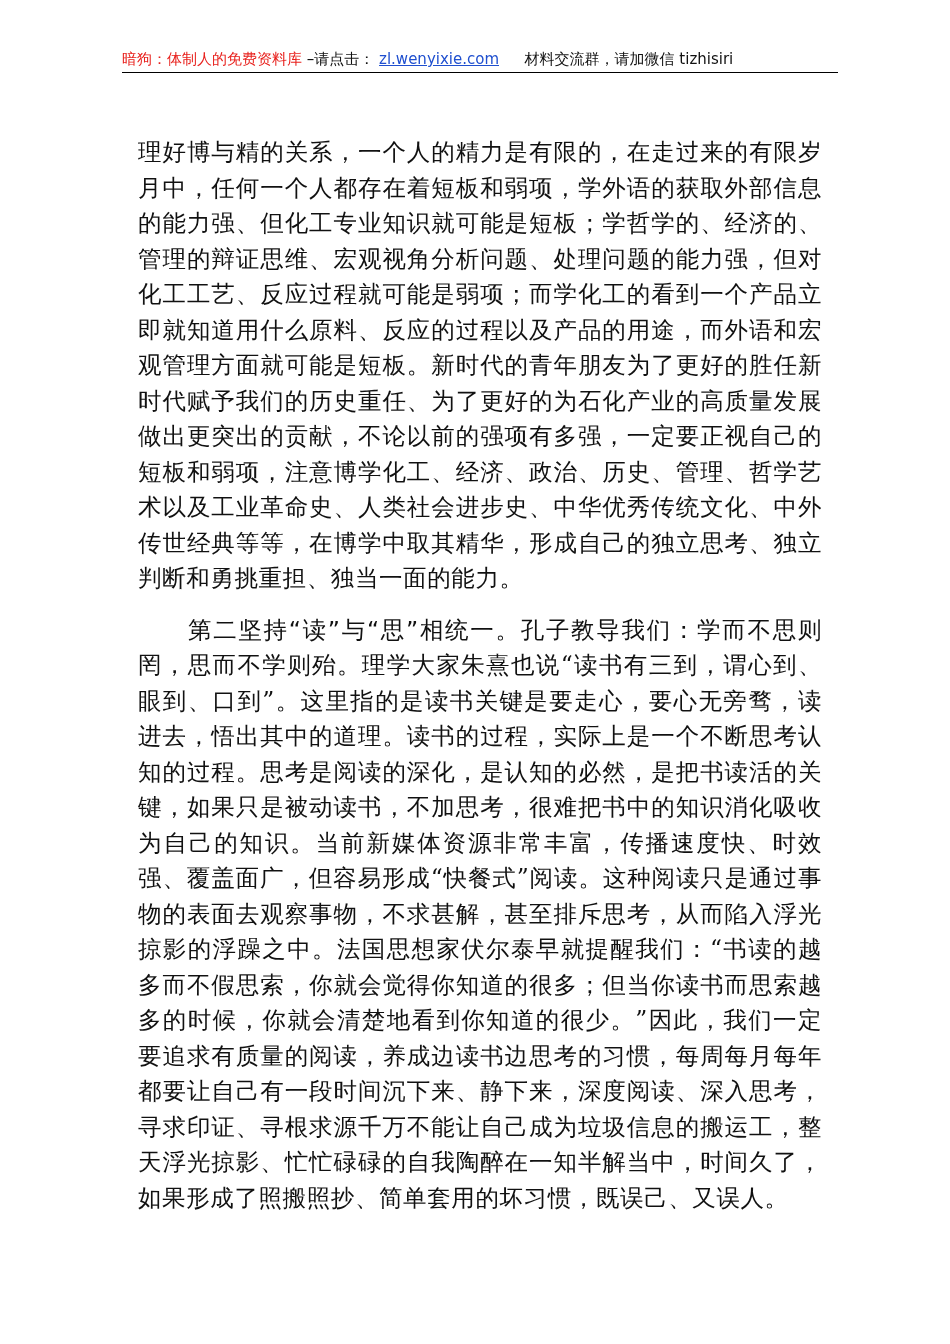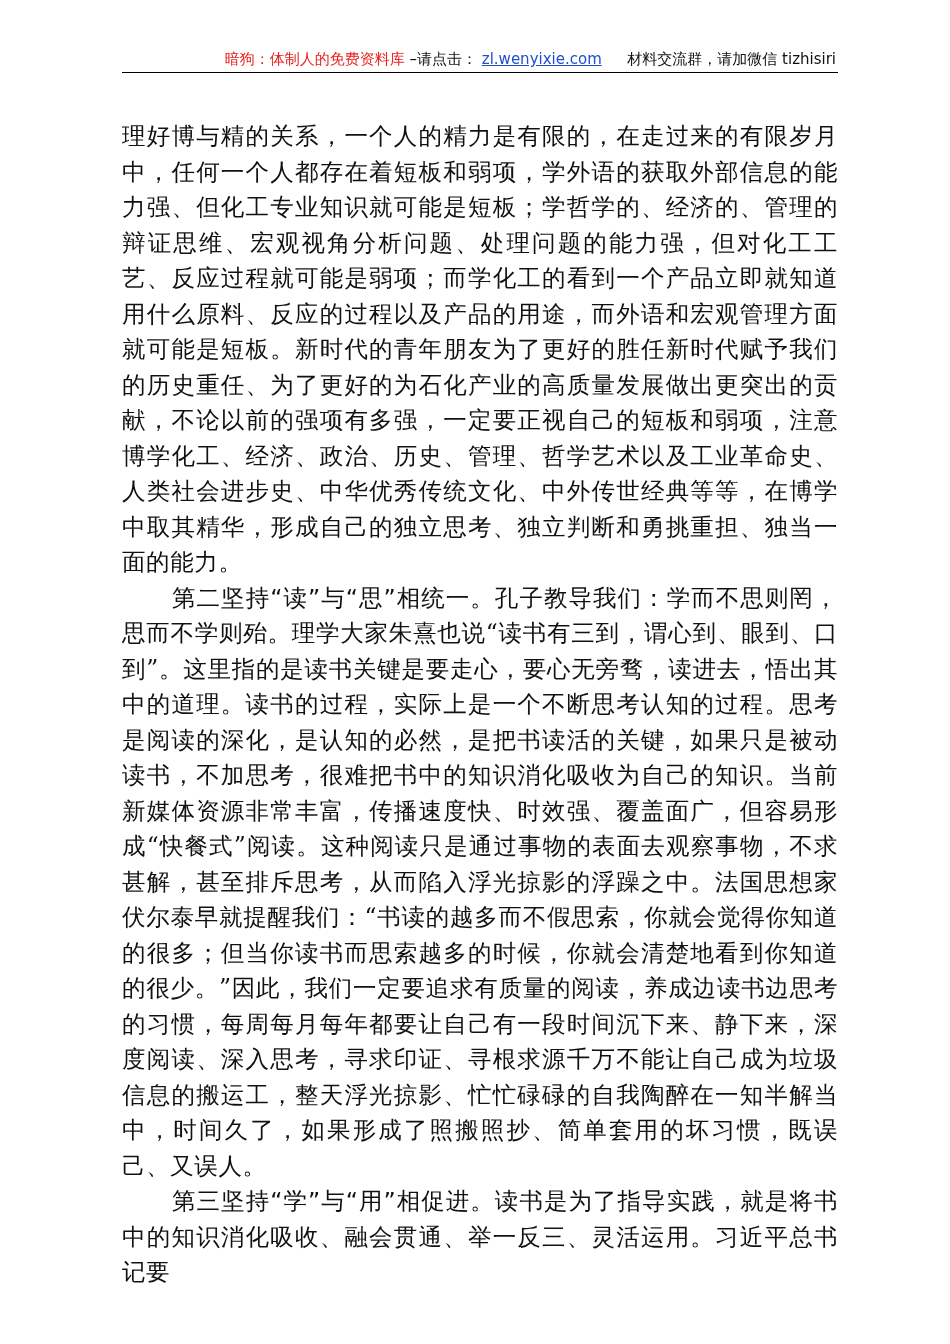--- a/index.html
+++ b/index.html
@@ -1,31 +1,31 @@
 <!DOCTYPE html>
 <html><head>
 <meta charset="utf-8">
 <style>
   html, body { margin: 0; padding: 0; background: #ffffff; }
   body { width: 950px; height: 1344px; position: relative; overflow: hidden; }
   .header {
     position: absolute; left: 122px; top: 46px; width: 714px; height: 26px;
     font-family: "DejaVu Sans", sans-serif; font-size: 15px; line-height: 26px;
-    text-align: right; white-space: nowrap; color: #111;
+    text-align: left; white-space: nowrap; color: #111;
   }
   .header .red { color: #e8211d; }
   .header .link { color: #1f4fcf; text-decoration: underline; }
   .header .gap { display: inline-block; width: 16px; }
   .rule { position: absolute; left: 122px; top: 72px; width: 716px; height: 0; border-top: 1.5px solid #000; }
   .page {
     position: absolute; left: 122px; top: 119px; width: 716px;
     font-family: "DejaVu Serif", serif; font-size: 23.5px; line-height: 35.5px;
     color: #111; text-align: justify; letter-spacing: 0.6px;
   }
-  .page p { margin: 0; }
+  .page p { margin: 16px; }
   .page p.indent { text-indent: 50px; }
   .page .lead { font-family: "DejaVu Sans", sans-serif; font-weight: normal; }
 </style>
 </head>
 <body>
 
 <div class="header">
   <span class="red">暗狗：体制人的免费资料库</span>
   <span>–请点击：</span>
   <span class="link">zl.wenyixie.com</span>
@@ -34,16 +34,13 @@
 </div>
 <div class="rule"></div>
 
 <div class="page">
   <p>
     <span>理好博与精的关系，一个人的精力是有限的，在走过来的有限岁月中，任何一个人都存在着短板和弱项，学外语的获取外部信息的能力强、但化工专业知识就可能是短板；学哲学的、经济的、管理的辩证思维、宏观视角分析问题、处理问题的能力强，但对化工工艺、反应过程就可能是弱项；而学化工的看到一个产品立即就知道用什么原料、反应的过程以及产品的用途，而外语和宏观管理方面就可能是短板。新时代的青年朋友为了更好的胜任新时代赋予我们的历史重任、为了更好的为石化产业的高质量发展做出更突出的贡献，不论以前的强项有多强，一定要正视自己的短板和弱项，注意博学化工、经济、政治、历史、管理、哲学艺术以及工业革命史、人类社会进步史、中华优秀传统文化、中外传世经典等等，在博学中取其精华，形成自己的独立思考、独立判断和勇挑重担、独当一面的能力。</span>
   </p>
   <p class="indent">
     <span class="lead">第二坚持“读”与“思”相统一。</span><span>孔子教导我们：学而不思则罔，思而不学则殆。理学大家朱熹也说“读书有三到，谓心到、眼到、口到”。这里指的是读书关键是要走心，要心无旁骛，读进去，悟出其中的道理。读书的过程，实际上是一个不断思考认知的过程。思考是阅读的深化，是认知的必然，是把书读活的关键，如果只是被动读书，不加思考，很难把书中的知识消化吸收为自己的知识。当前新媒体资源非常丰富，传播速度快、时效强、覆盖面广，但容易形成“快餐式”阅读。这种阅读只是通过事物的表面去观察事物，不求甚解，甚至排斥思考，从而陷入浮光掠影的浮躁之中。法国思想家伏尔泰早就提醒我们：“书读的越多而不假思索，你就会觉得你知道的很多；但当你读书而思索越多的时候，你就会清楚地看到你知道的很少。”因此，我们一定要追求有质量的阅读，养成边读书边思考的习惯，每周每月每年都要让自己有一段时间沉下来、静下来，深度阅读、深入思考，寻求印证、寻根求源千万不能让自己成为垃圾信息的搬运工，整天浮光掠影、忙忙碌碌的自我陶醉在一知半解当中，时间久了，如果形成了照搬照抄、简单套用的坏习惯，既误己、又误人。</span>
   </p>
-  <p class="indent">
-    <span class="lead">第三坚持“学”与“用”相促进。</span><span>读书是为了指导实践，就是将书中的知识消化吸收、融会贯通、举一反三、灵活运用。习近平总书记要</span>
-  </p>
 </div>
 
 </body></html>

